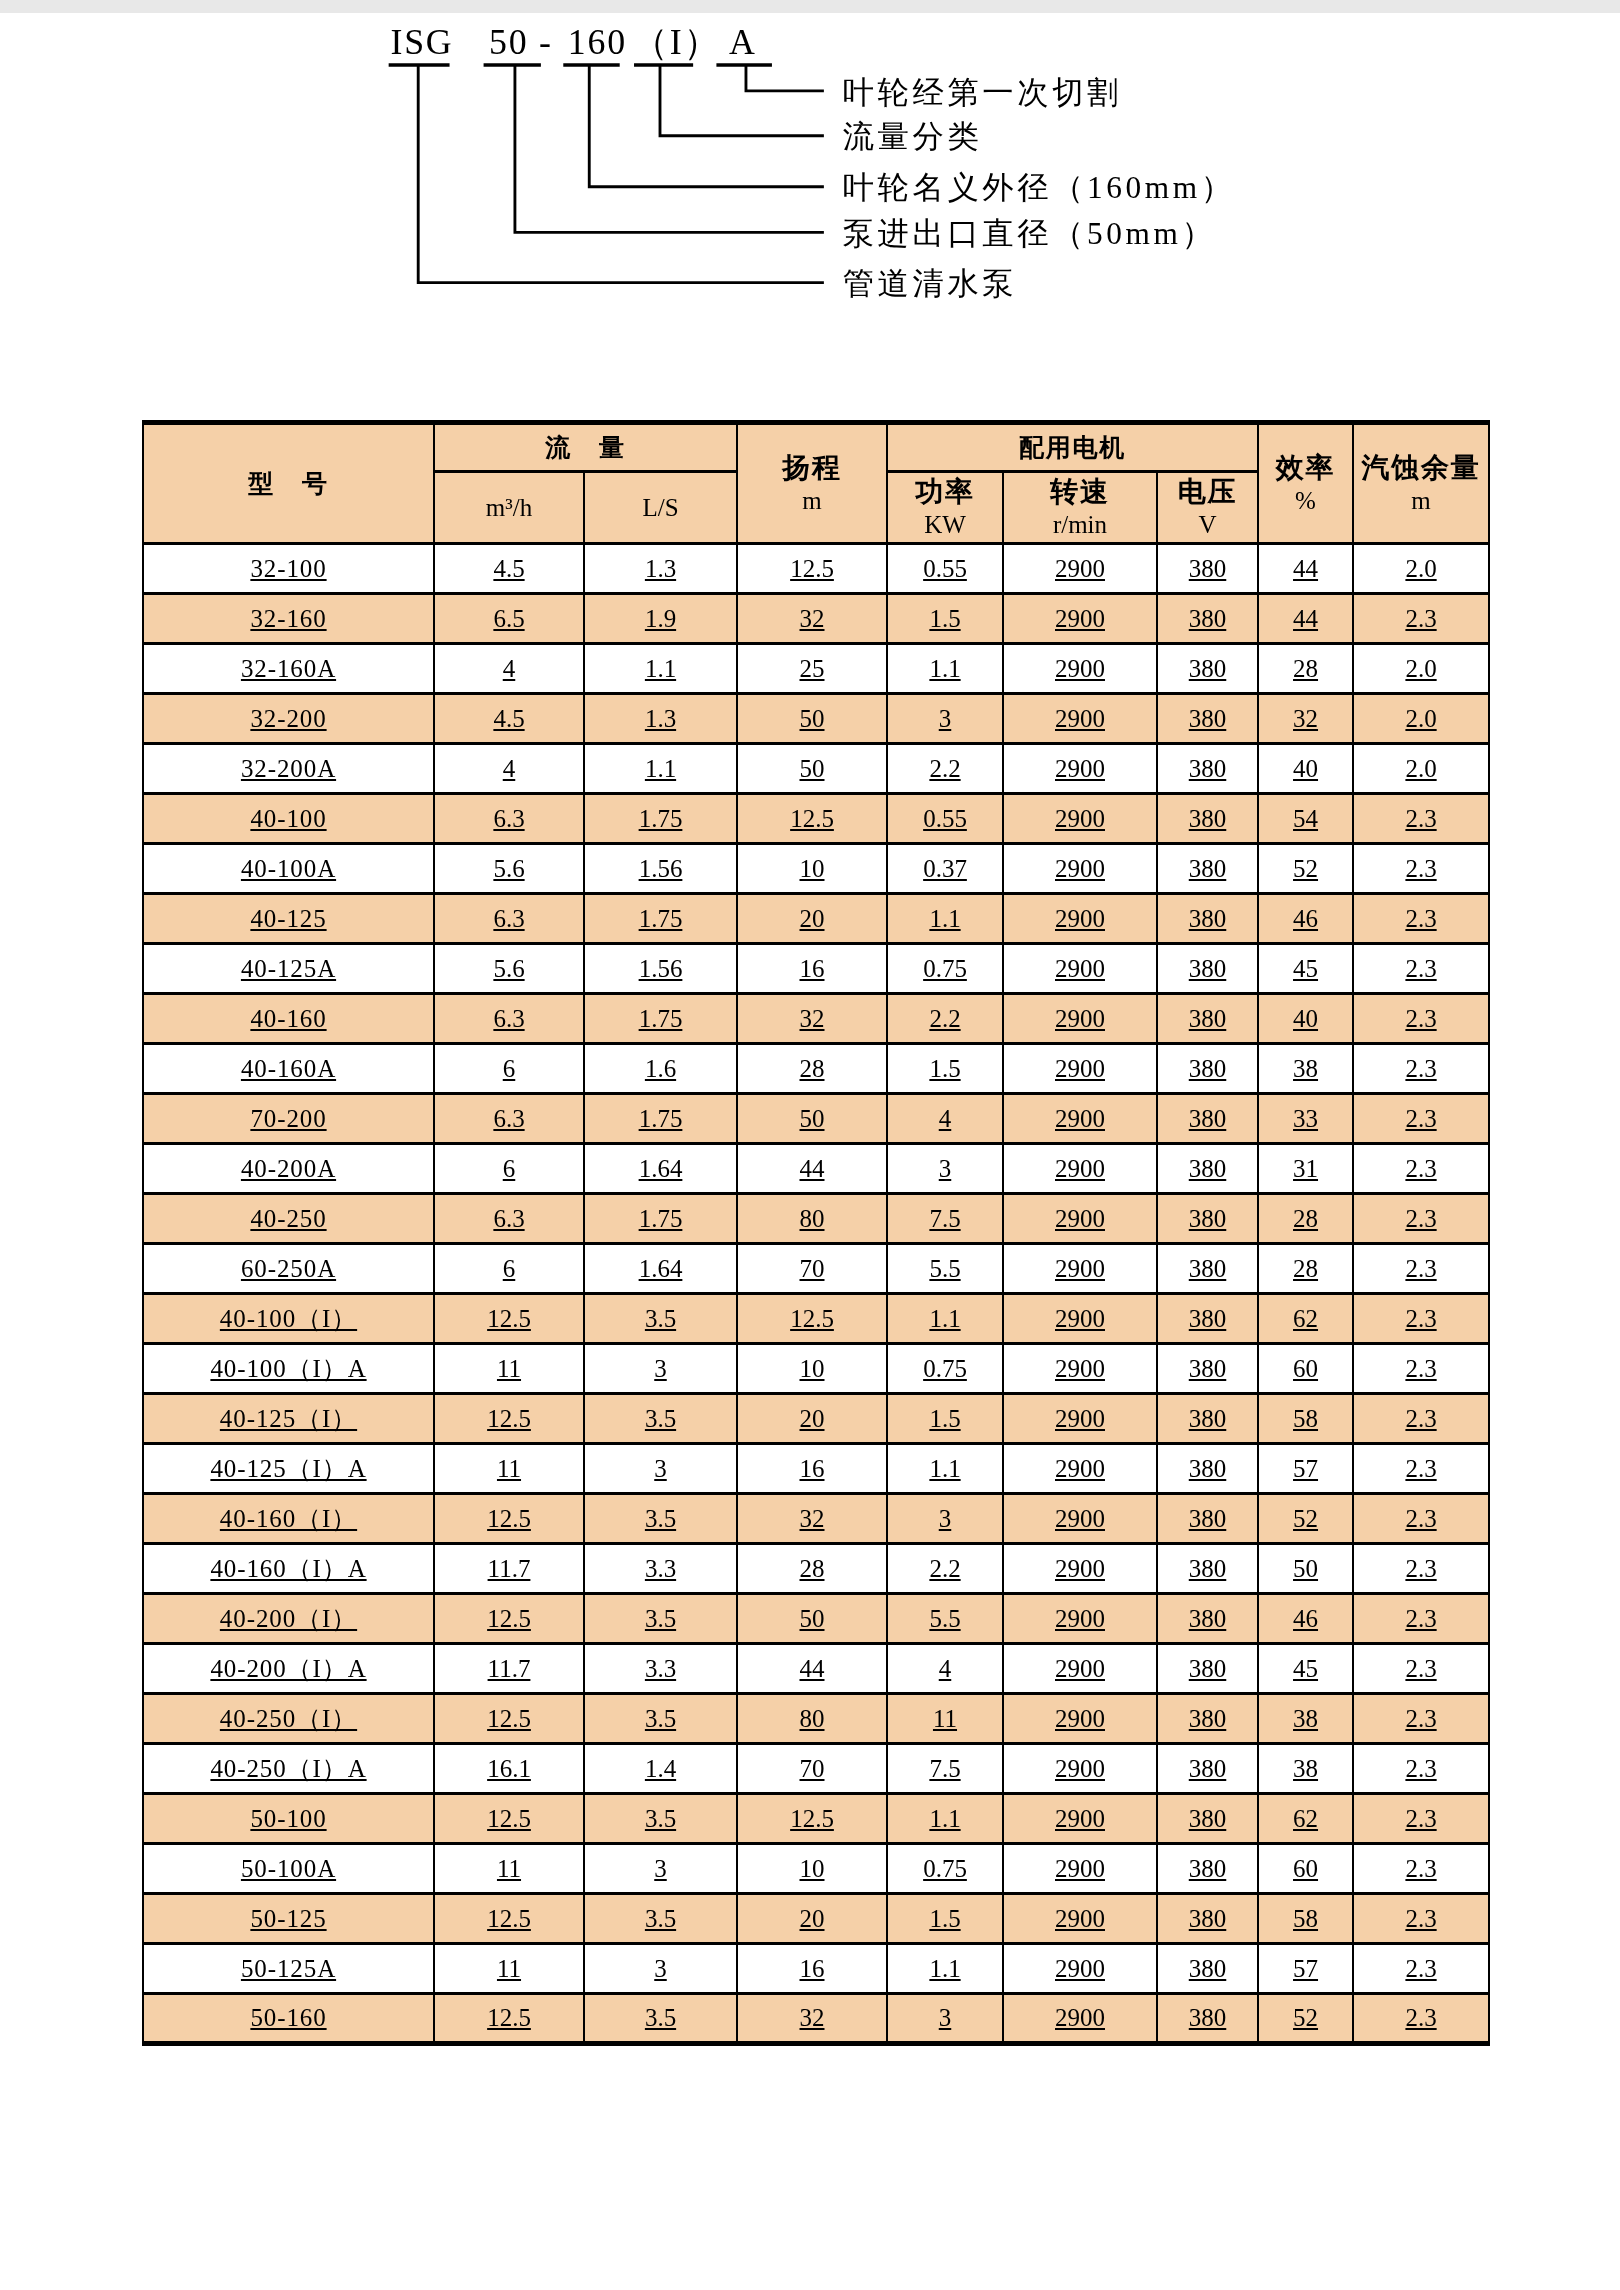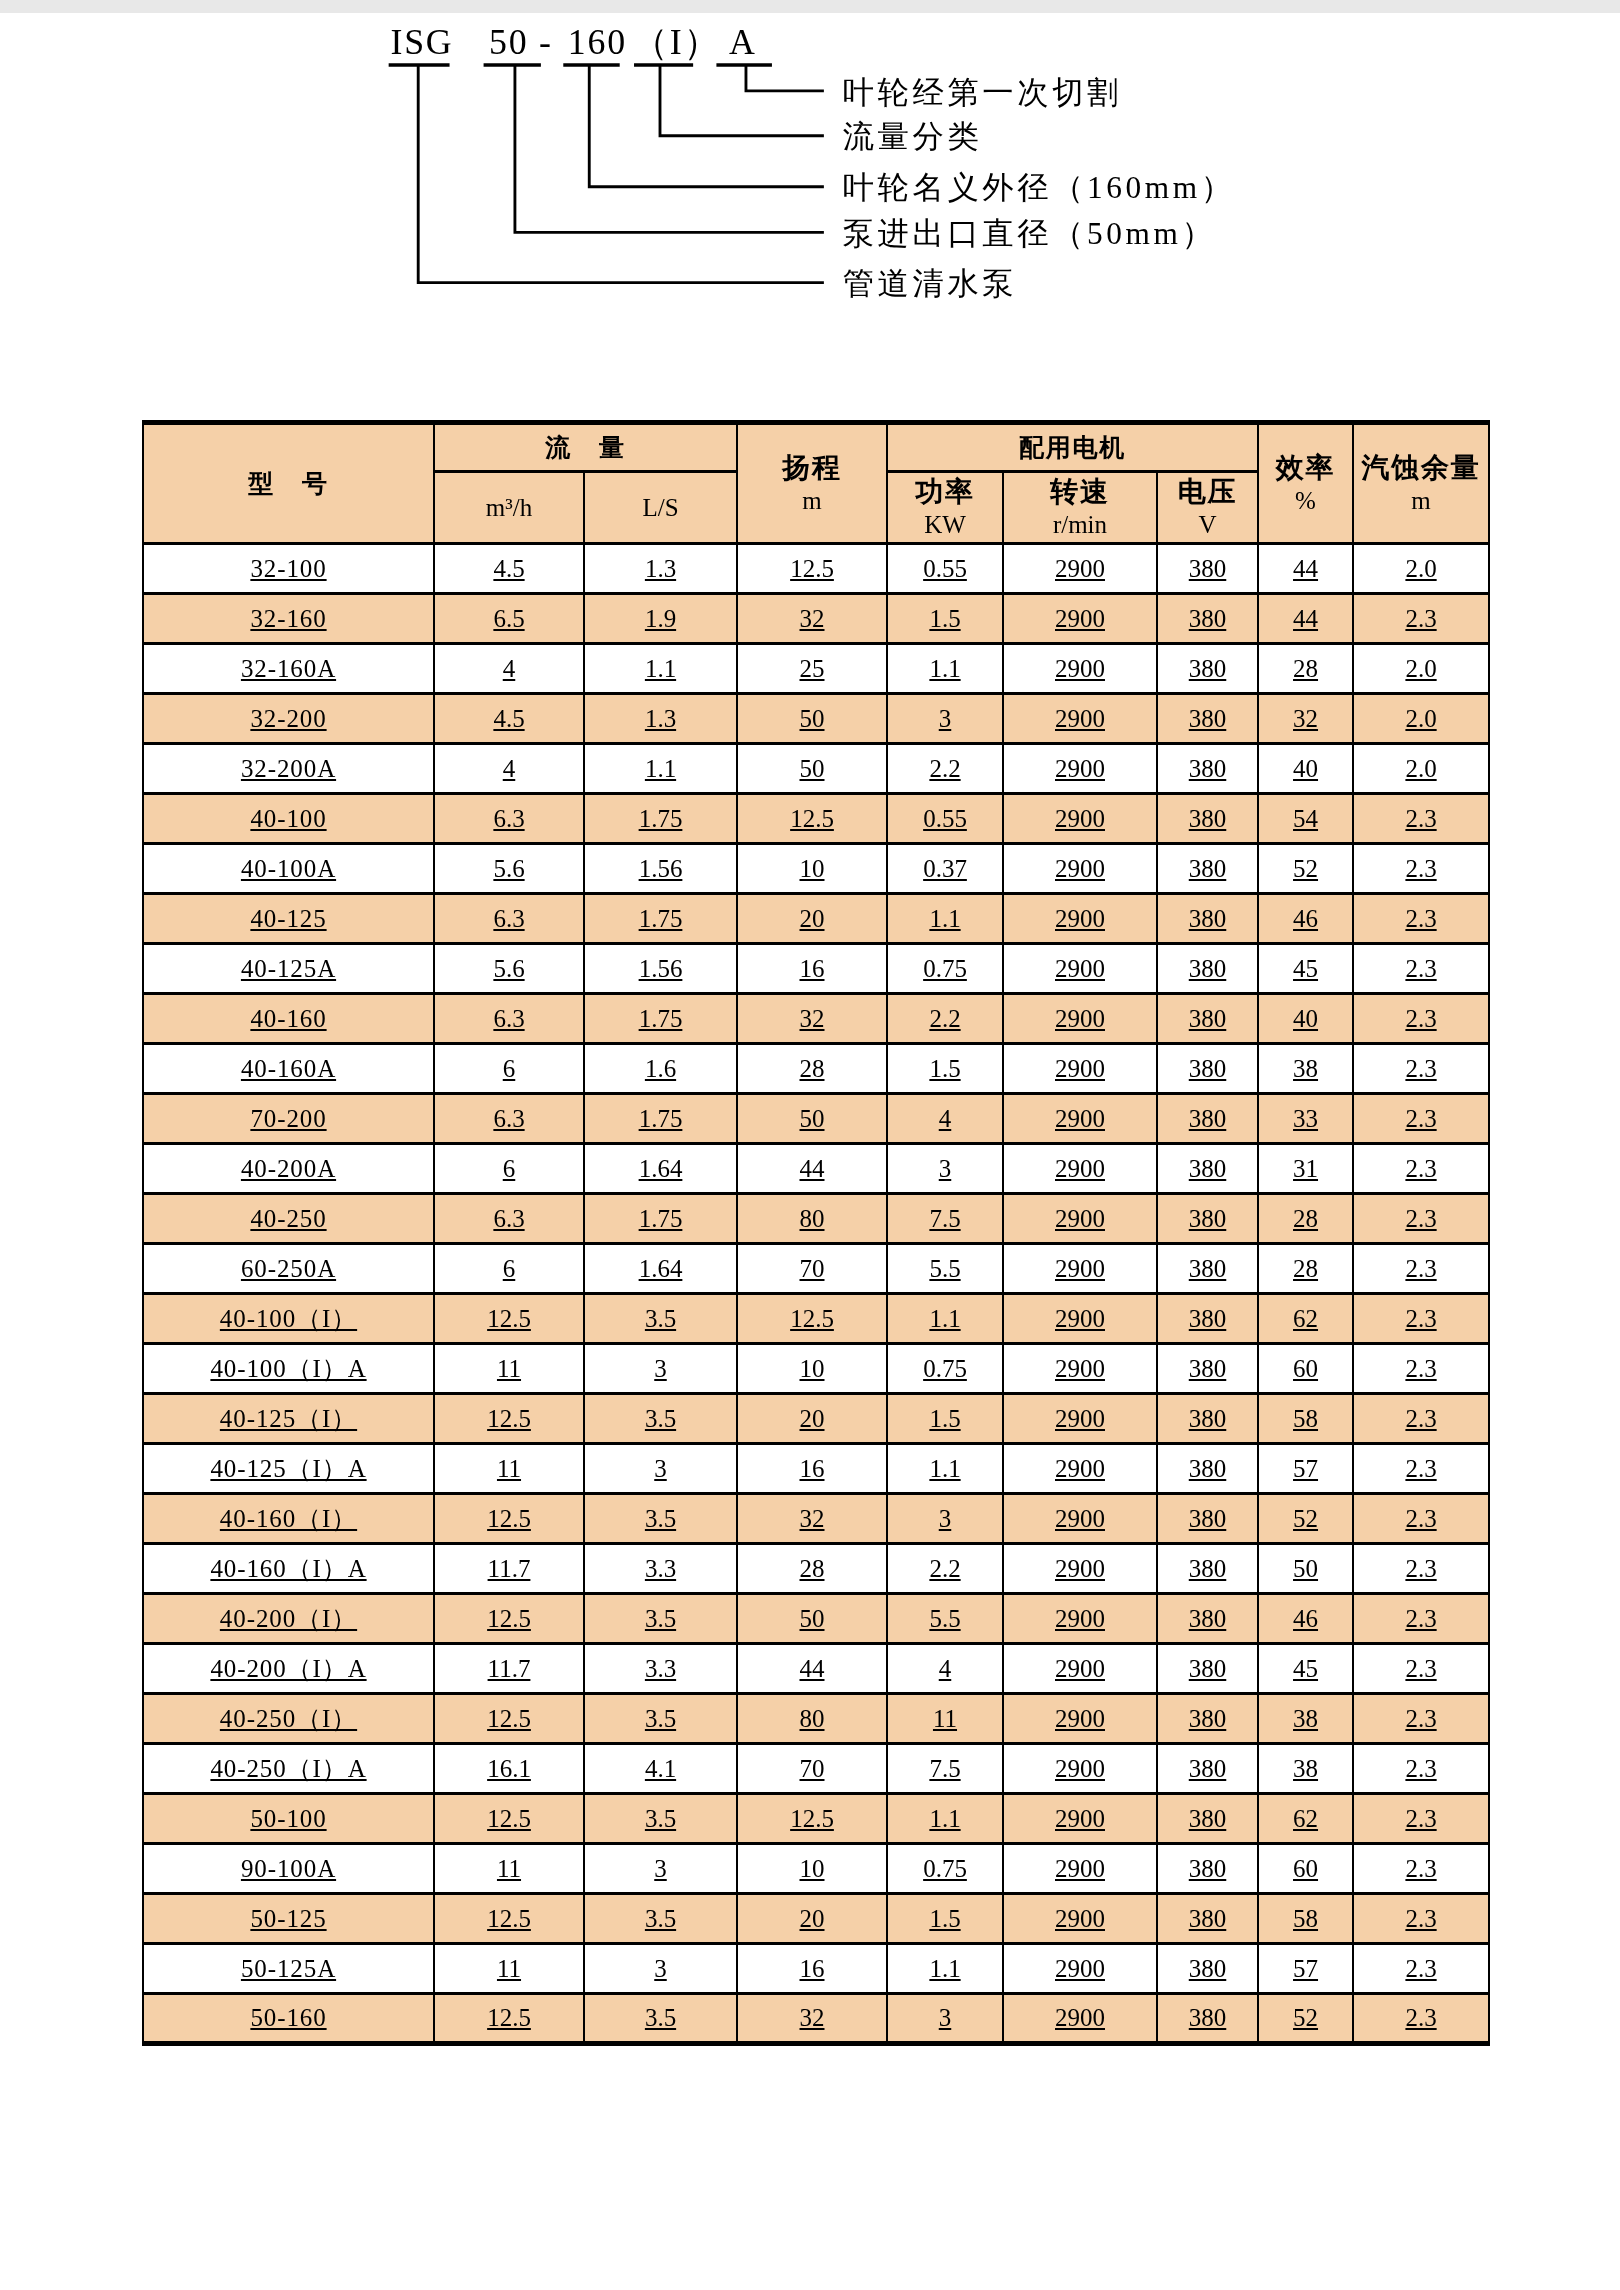--- a/index.html
+++ b/index.html
@@ -395,41 +395,41 @@
           <td>80</td>
           <td>11</td>
           <td>2900</td>
           <td>380</td>
           <td>38</td>
           <td>2.3</td>
         </tr>
         <tr class="plain">
           <td class="model-col">40-250（I）A</td>
           <td>16.1</td>
-          <td>4.1</td>
+          <td>1.4</td>
           <td>70</td>
           <td>7.5</td>
           <td>2900</td>
           <td>380</td>
           <td>38</td>
           <td>2.3</td>
         </tr>
         <tr class="shaded">
           <td class="model-col">50-100</td>
           <td>12.5</td>
           <td>3.5</td>
           <td>12.5</td>
           <td>1.1</td>
           <td>2900</td>
           <td>380</td>
           <td>62</td>
           <td>2.3</td>
         </tr>
         <tr class="plain">
-          <td class="model-col">90-100A</td>
+          <td class="model-col">50-100A</td>
           <td>11</td>
           <td>3</td>
           <td>10</td>
           <td>0.75</td>
           <td>2900</td>
           <td>380</td>
           <td>60</td>
           <td>2.3</td>
         </tr>
         <tr class="shaded">

